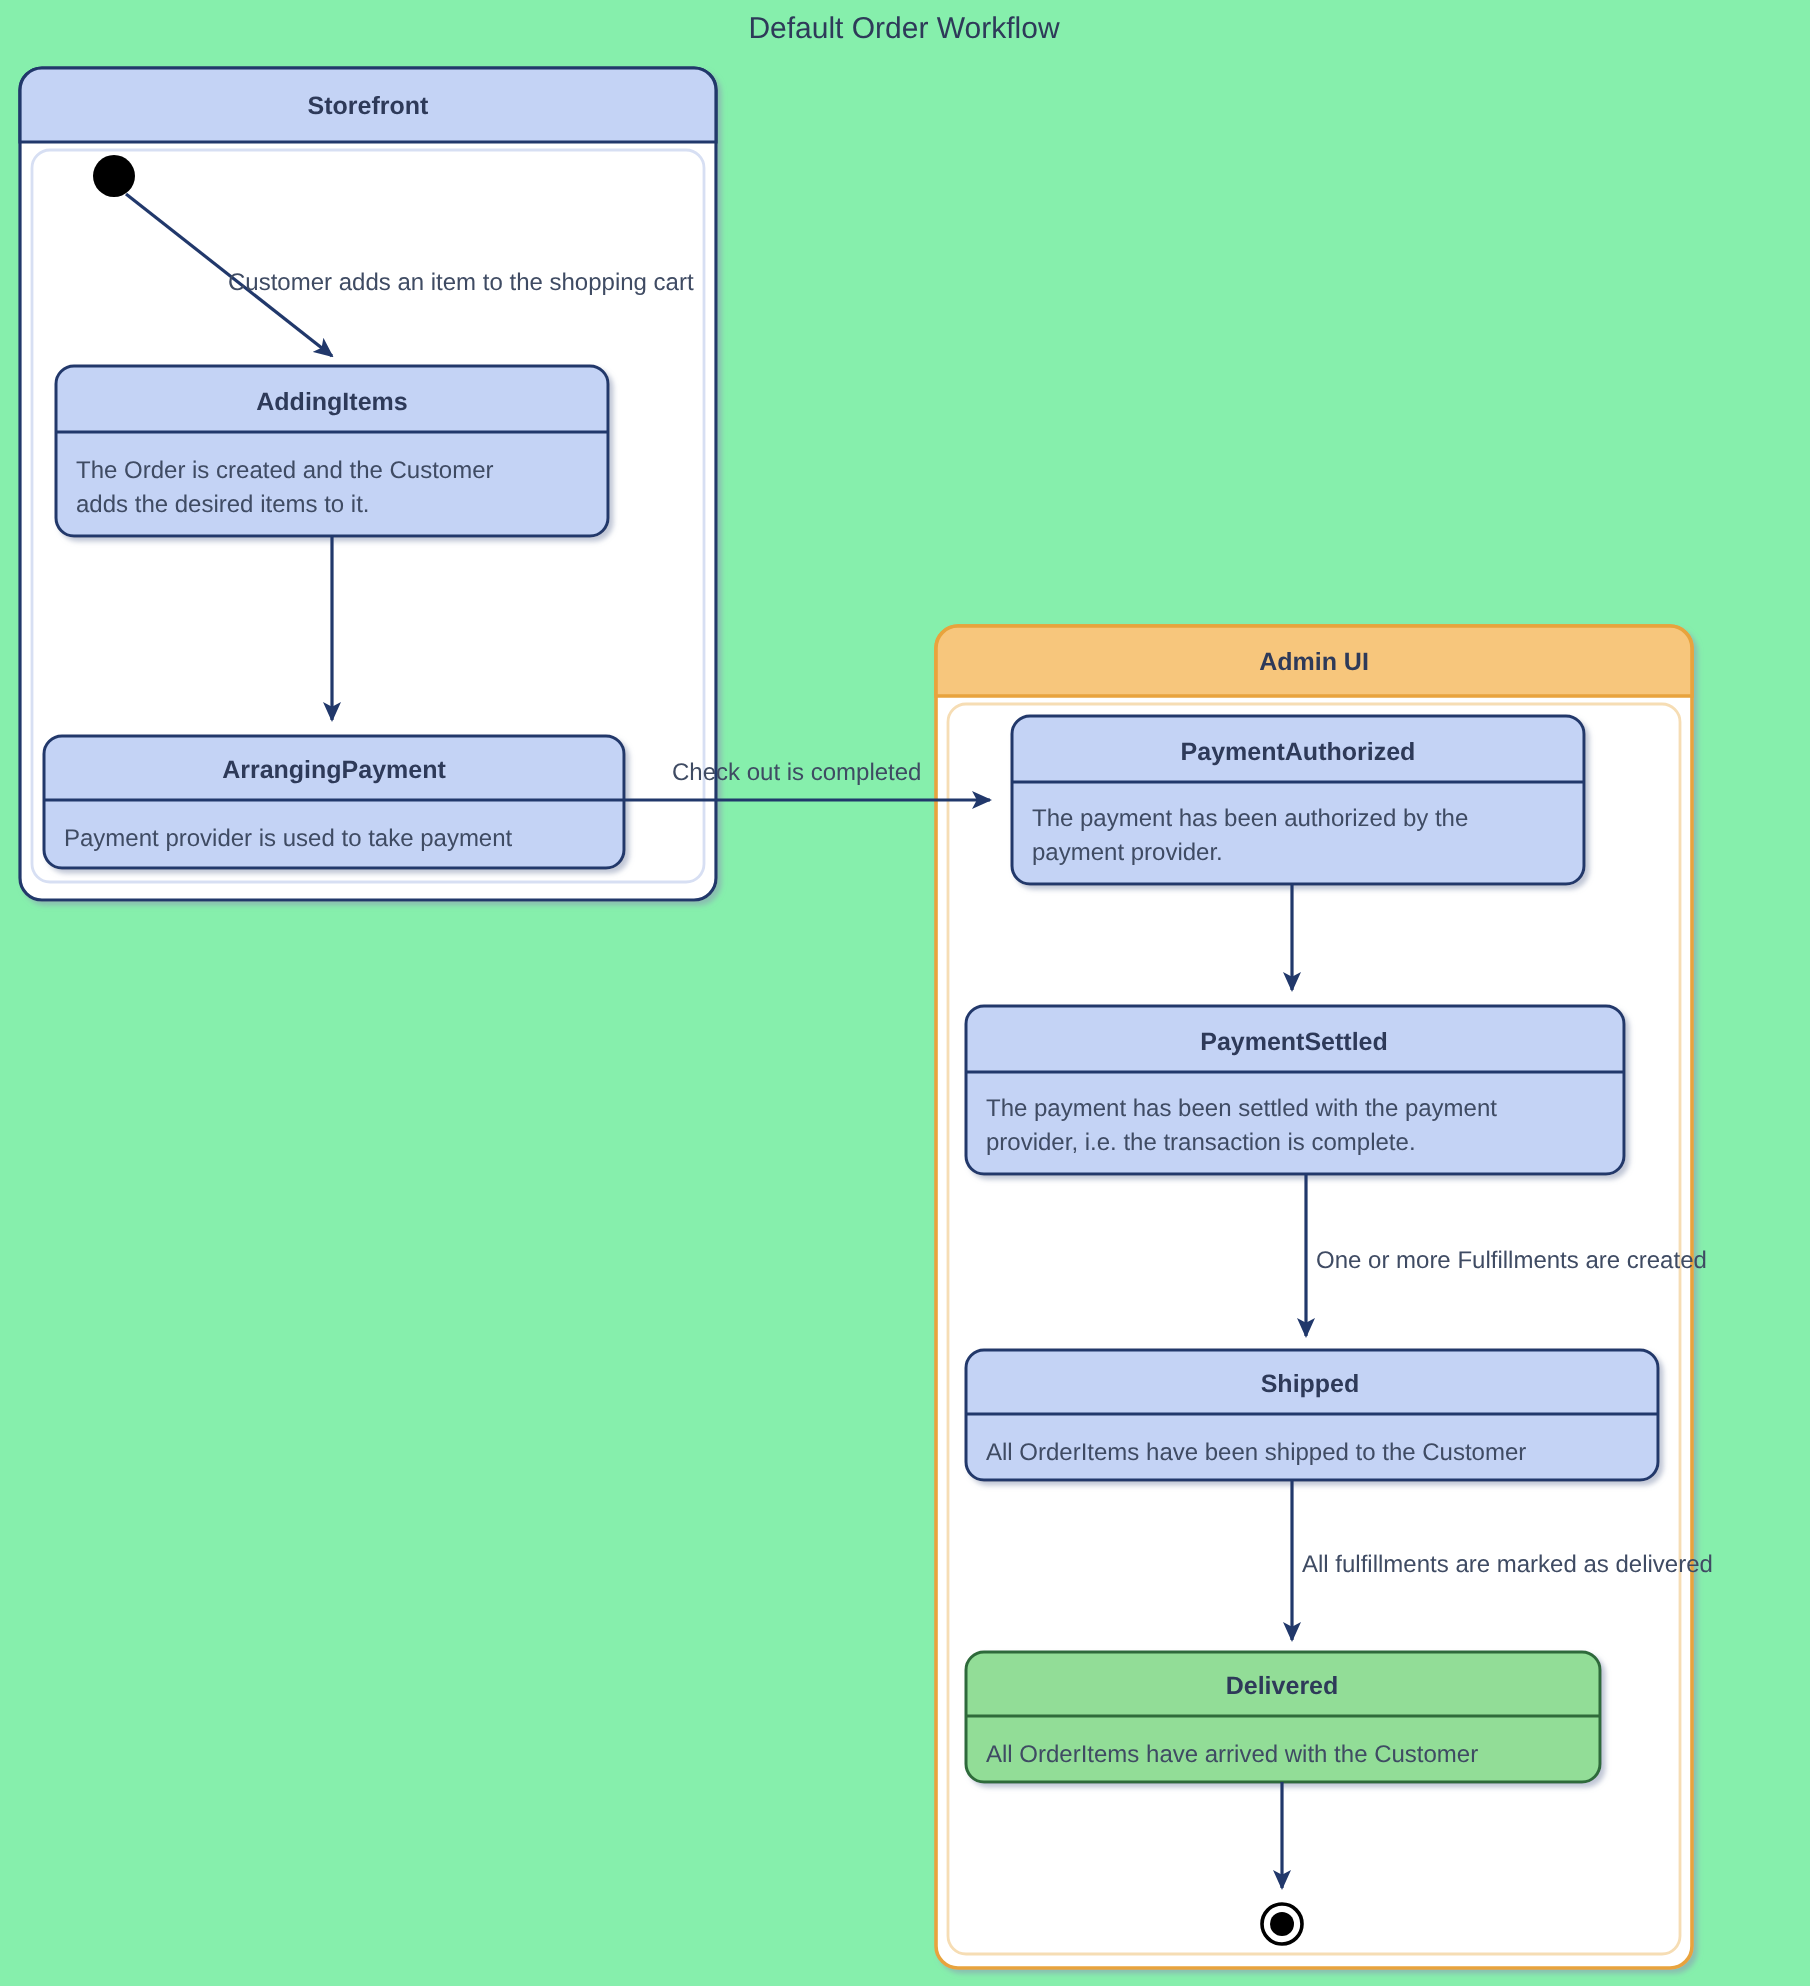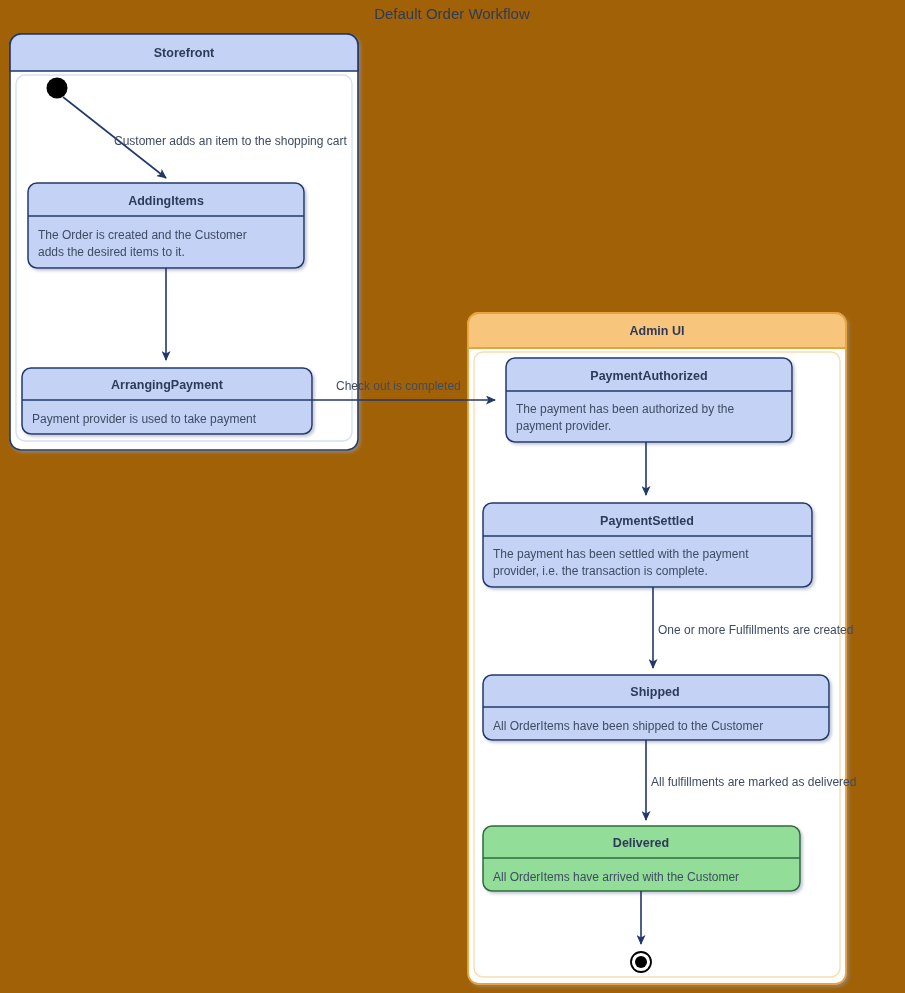--- a/index.html
+++ b/index.html
@@ -5,21 +5,21 @@
 <style>
   html, body {
     margin: 0;
     padding: 0;
     background: #ffffff;
   }
   #diagram-root {
     position: relative;
     width: 905px;
     height: 993px;
-    background: #a16207;
+    background: #86efac;
     font-family: "Liberation Sans", sans-serif;
     overflow: hidden;
   }
   svg#uml-canvas {
     display: block;
     width: 905px;
     height: 993px;
   }
   .diagram-title {
     font-family: "Liberation Sans", sans-serif;

